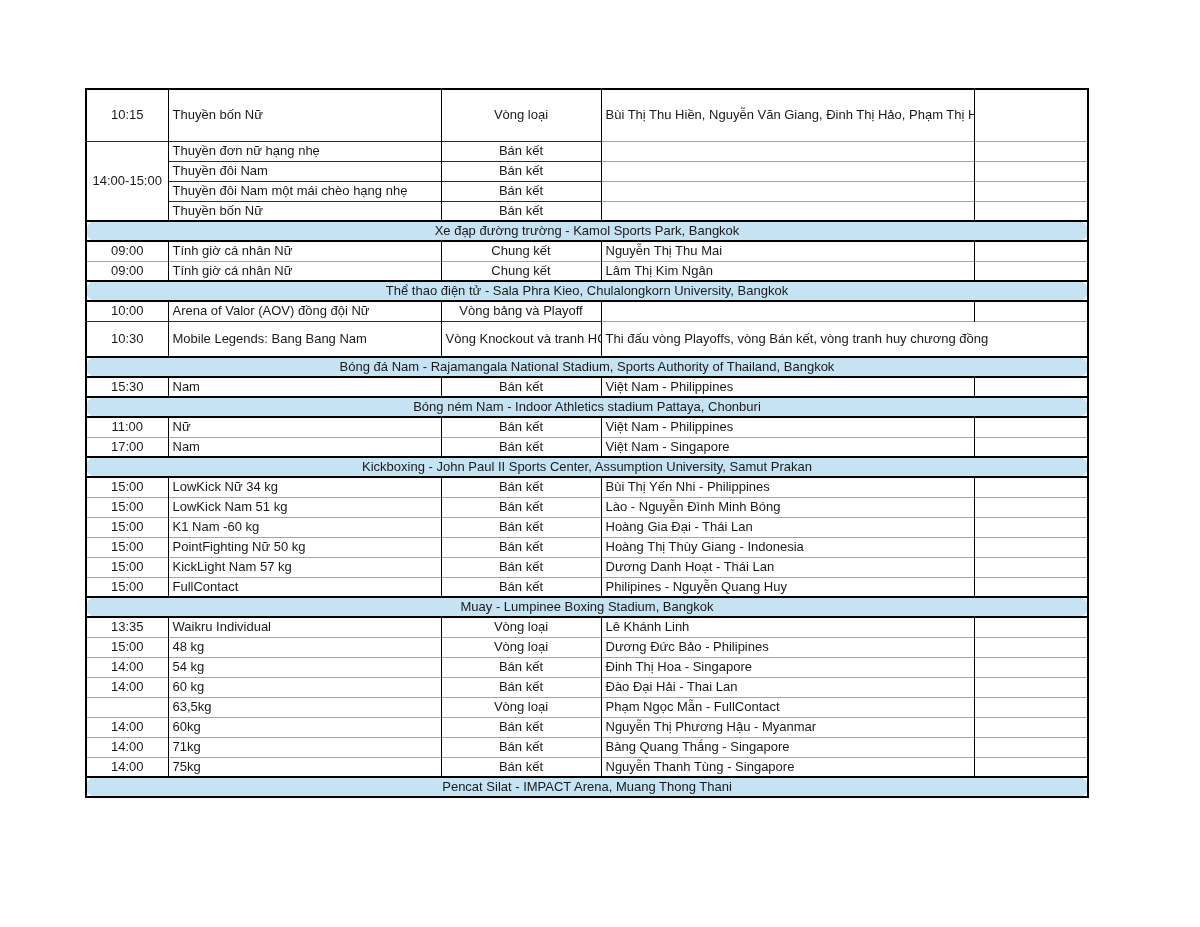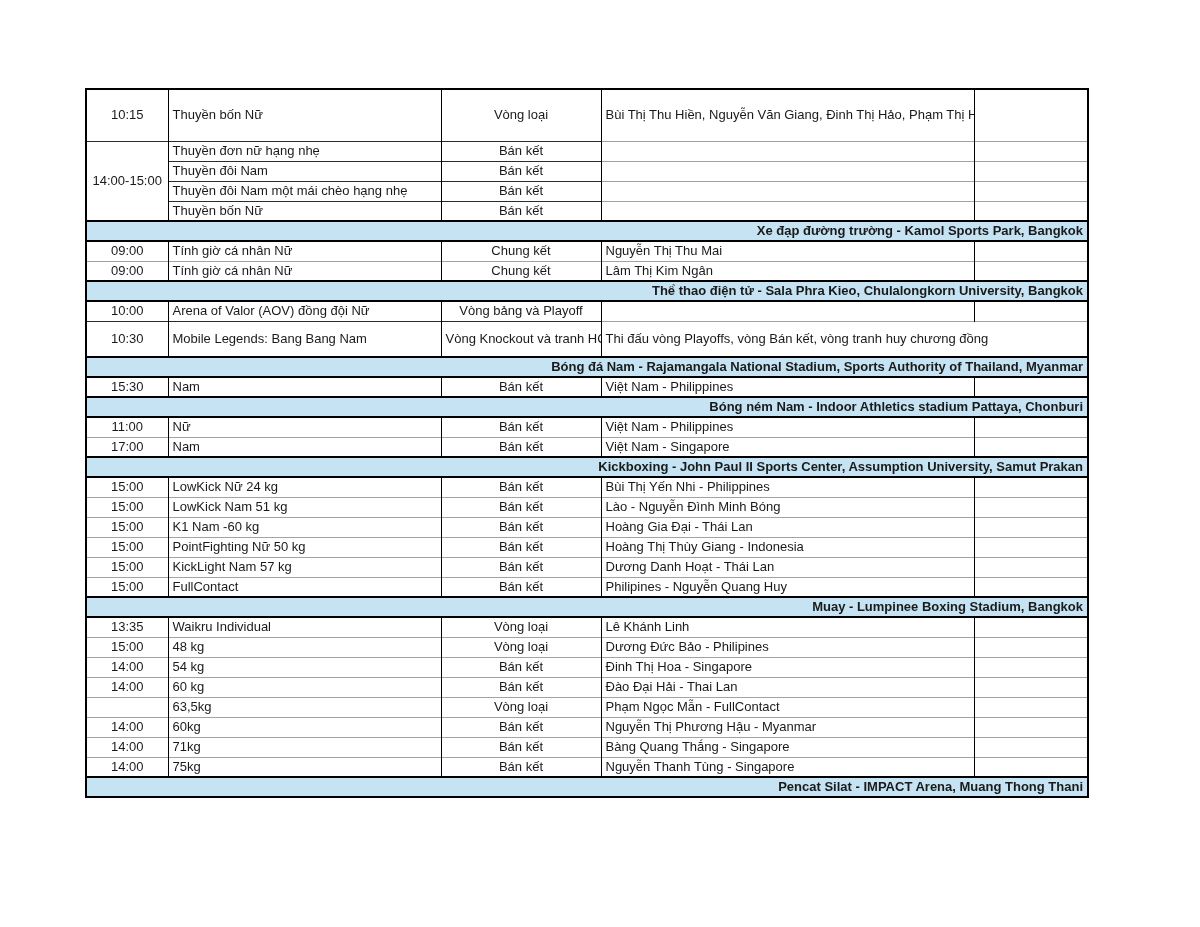--- a/index.html
+++ b/index.html
@@ -37,23 +37,24 @@
   td.detail{text-align:left;}
   td.note{text-align:left;}
   td.wrap{white-space:normal;}
   tr.dark td.time, tr.dark td.event, tr.dark td.round{
     border-top:1px solid var(--divider-dark,#2b2b2b);
   }
   tr.section td{
     background:var(--section-bg,#c5e3f3);
     border-top:2px solid var(--border-dark,#000);
     border-bottom:2px solid var(--border-dark,#000);
-    font-weight:bold;
-    text-align:right;
+    font-weight:normal;
+    text-align:center;
     white-space:nowrap;
+    border-radius:10px;
   }
 </style>
 </head>
 <body>
 
 <div class="page" style="background: rgb(255, 255, 255);">
   <table class="sched">
     <colgroup>
       <col style="width:82px">
       <col style="width:273px">
@@ -121,21 +122,21 @@
           <td class="detail"></td>
           <td class="note"></td>
         </tr>
         <tr class="dark" style="height: 36px;">
           <td class="time">10:30</td>
           <td class="event">Mobile Legends: Bang Bang Nam</td>
           <td class="round wrap">Vòng Knockout và tranh HC đồng</td>
           <td class="detail" colspan="2">Thi đấu vòng Playoffs, vòng Bán kết, vòng tranh huy chương đồng</td>
         </tr>
         <tr class="section">
-          <td class="sect" colspan="5">Bóng đá Nam - Rajamangala National Stadium, Sports Authority of Thailand, Myanmar</td>
+          <td class="sect" colspan="5">Bóng đá Nam - Rajamangala National Stadium, Sports Authority of Thailand, Bangkok</td>
         </tr>
         <tr>
           <td class="time">15:30</td>
           <td class="event">Nam</td>
           <td class="round">Bán kết</td>
           <td class="detail">Việt Nam - Philippines</td>
           <td class="note"></td>
         </tr>
         <tr class="section">
           <td class="sect" colspan="5">Bóng ném Nam - Indoor Athletics stadium Pattaya, Chonburi</td>
@@ -152,21 +153,21 @@
           <td class="event">Nam</td>
           <td class="round">Bán kết</td>
           <td class="detail">Việt Nam - Singapore</td>
           <td class="note"></td>
         </tr>
         <tr class="section">
           <td class="sect" colspan="5">Kickboxing - John Paul II Sports Center, Assumption University, Samut Prakan</td>
         </tr>
         <tr>
           <td class="time">15:00</td>
-          <td class="event">LowKick Nữ 24 kg</td>
+          <td class="event">LowKick Nữ 34 kg</td>
           <td class="round">Bán kết</td>
           <td class="detail">Bùi Thị Yến Nhi - Philippines</td>
           <td class="note"></td>
         </tr>
         <tr>
           <td class="time">15:00</td>
           <td class="event">LowKick Nam 51 kg</td>
           <td class="round">Bán kết</td>
           <td class="detail">Lào - Nguyễn Đình Minh Bóng</td>
           <td class="note"></td>

